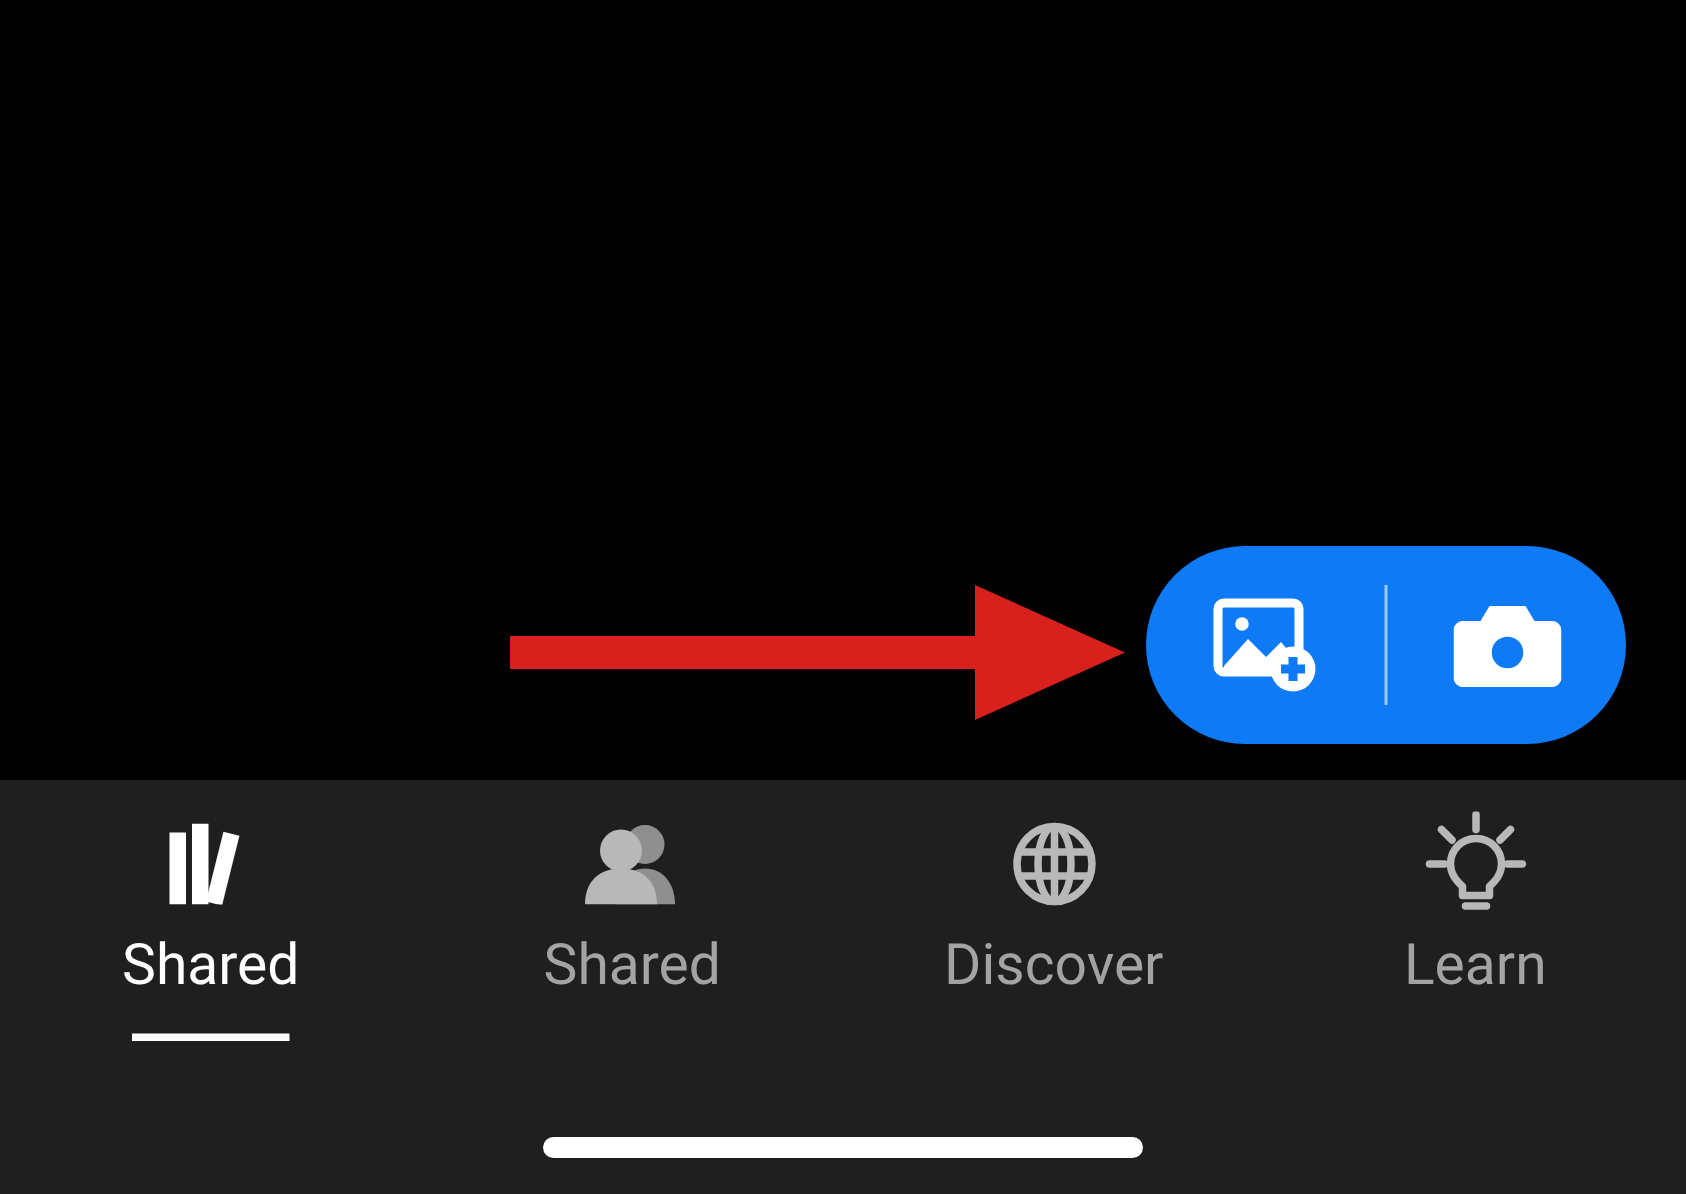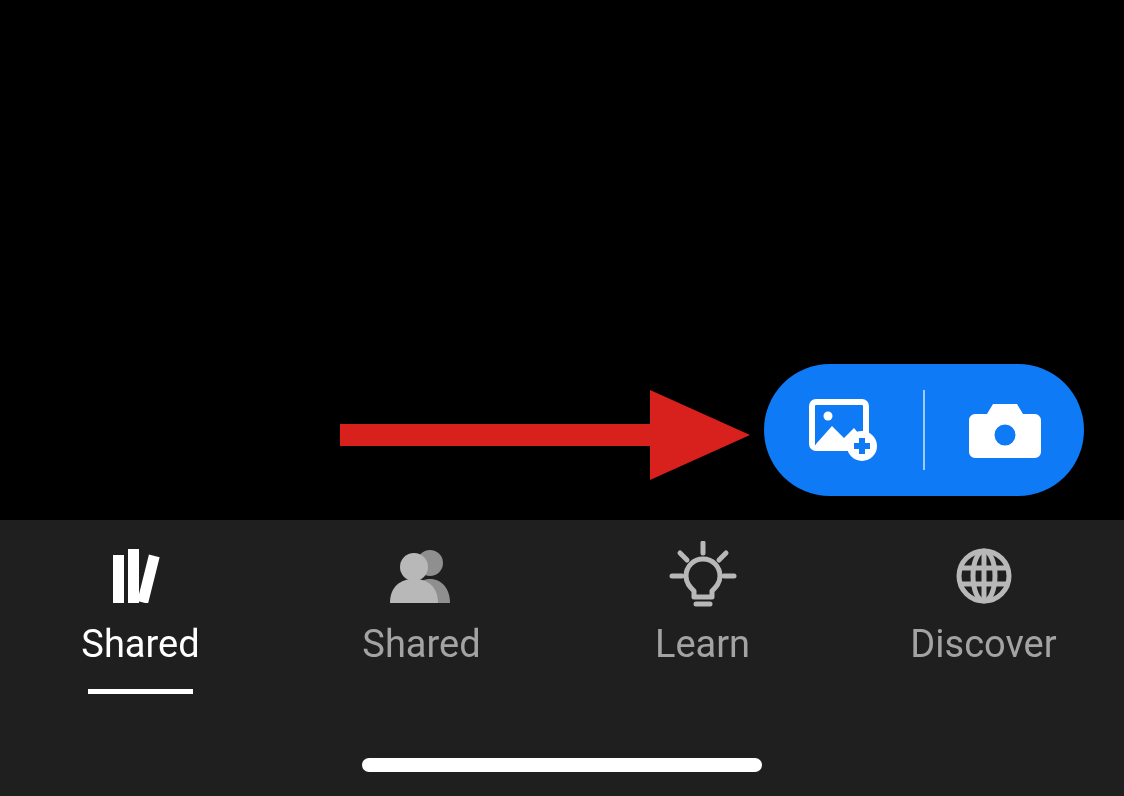--- a/index.html
+++ b/index.html
@@ -157,43 +157,43 @@
         <path d="M 20 54 C 20 40 28 30 40 30 C 52 30 60 40 60 54 Z" fill="#8f8f8f"></path>
         <circle cx="24" cy="18" r="14" fill="#b8b8b8"></circle>
         <path d="M 0 54 C 0 38 10 30 24 30 C 38 30 48 38 48 54 Z" fill="#b8b8b8"></path>
       </svg>
     </div>
     <div class="nav-label">Shared</div>
   </div>
 
   <div class="nav-item">
     <div class="nav-icon">
+      <svg width="56" height="56" viewBox="0 0 56 56">
+        <circle cx="28" cy="28" r="25" fill="none" stroke="#b8b8b8" stroke-width="5"></circle>
+        <ellipse cx="28" cy="28" rx="11" ry="25" fill="none" stroke="#b8b8b8" stroke-width="5"></ellipse>
+        <line x1="4" y1="20" x2="52" y2="20" stroke="#b8b8b8" stroke-width="5"></line>
+        <line x1="4" y1="36" x2="52" y2="36" stroke="#b8b8b8" stroke-width="5"></line>
+        <line x1="28" y1="3" x2="28" y2="53" stroke="#b8b8b8" stroke-width="5"></line>
+      </svg>
+    </div>
+    <div class="nav-label">Discover</div>
+  </div>
+
+  <div class="nav-item">
+    <div class="nav-icon">
       <svg width="70" height="70" viewBox="0 0 70 70">
         <g stroke="#b8b8b8" stroke-width="5" stroke-linecap="round">
           <line x1="35" y1="2" x2="35" y2="12"></line>
           <line x1="12" y1="12" x2="19" y2="19"></line>
           <line x1="58" y1="12" x2="51" y2="19"></line>
           <line x1="4" y1="35" x2="14" y2="35"></line>
           <line x1="66" y1="35" x2="56" y2="35"></line>
         </g>
         <path d="M 35 18 C 25 18 18 26 18 35 C 18 42 22 46 26 50 L 26 56 L 44 56 L 44 50 C 48 46 52 42 52 35 C 52 26 45 18 35 18 Z" fill="none" stroke="#b8b8b8" stroke-width="5" stroke-linejoin="round"></path>
         <line x1="28" y1="63" x2="42" y2="63" stroke="#b8b8b8" stroke-width="5" stroke-linecap="round"></line>
       </svg>
     </div>
     <div class="nav-label">Learn</div>
   </div>
 
-  <div class="nav-item">
-    <div class="nav-icon">
-      <svg width="56" height="56" viewBox="0 0 56 56">
-        <circle cx="28" cy="28" r="25" fill="none" stroke="#b8b8b8" stroke-width="5"></circle>
-        <ellipse cx="28" cy="28" rx="11" ry="25" fill="none" stroke="#b8b8b8" stroke-width="5"></ellipse>
-        <line x1="4" y1="20" x2="52" y2="20" stroke="#b8b8b8" stroke-width="5"></line>
-        <line x1="4" y1="36" x2="52" y2="36" stroke="#b8b8b8" stroke-width="5"></line>
-        <line x1="28" y1="3" x2="28" y2="53" stroke="#b8b8b8" stroke-width="5"></line>
-      </svg>
-    </div>
-    <div class="nav-label">Discover</div>
-  </div>
-
 </div>
 
 <div class="home-indicator"></div>
 
 </body></html>

